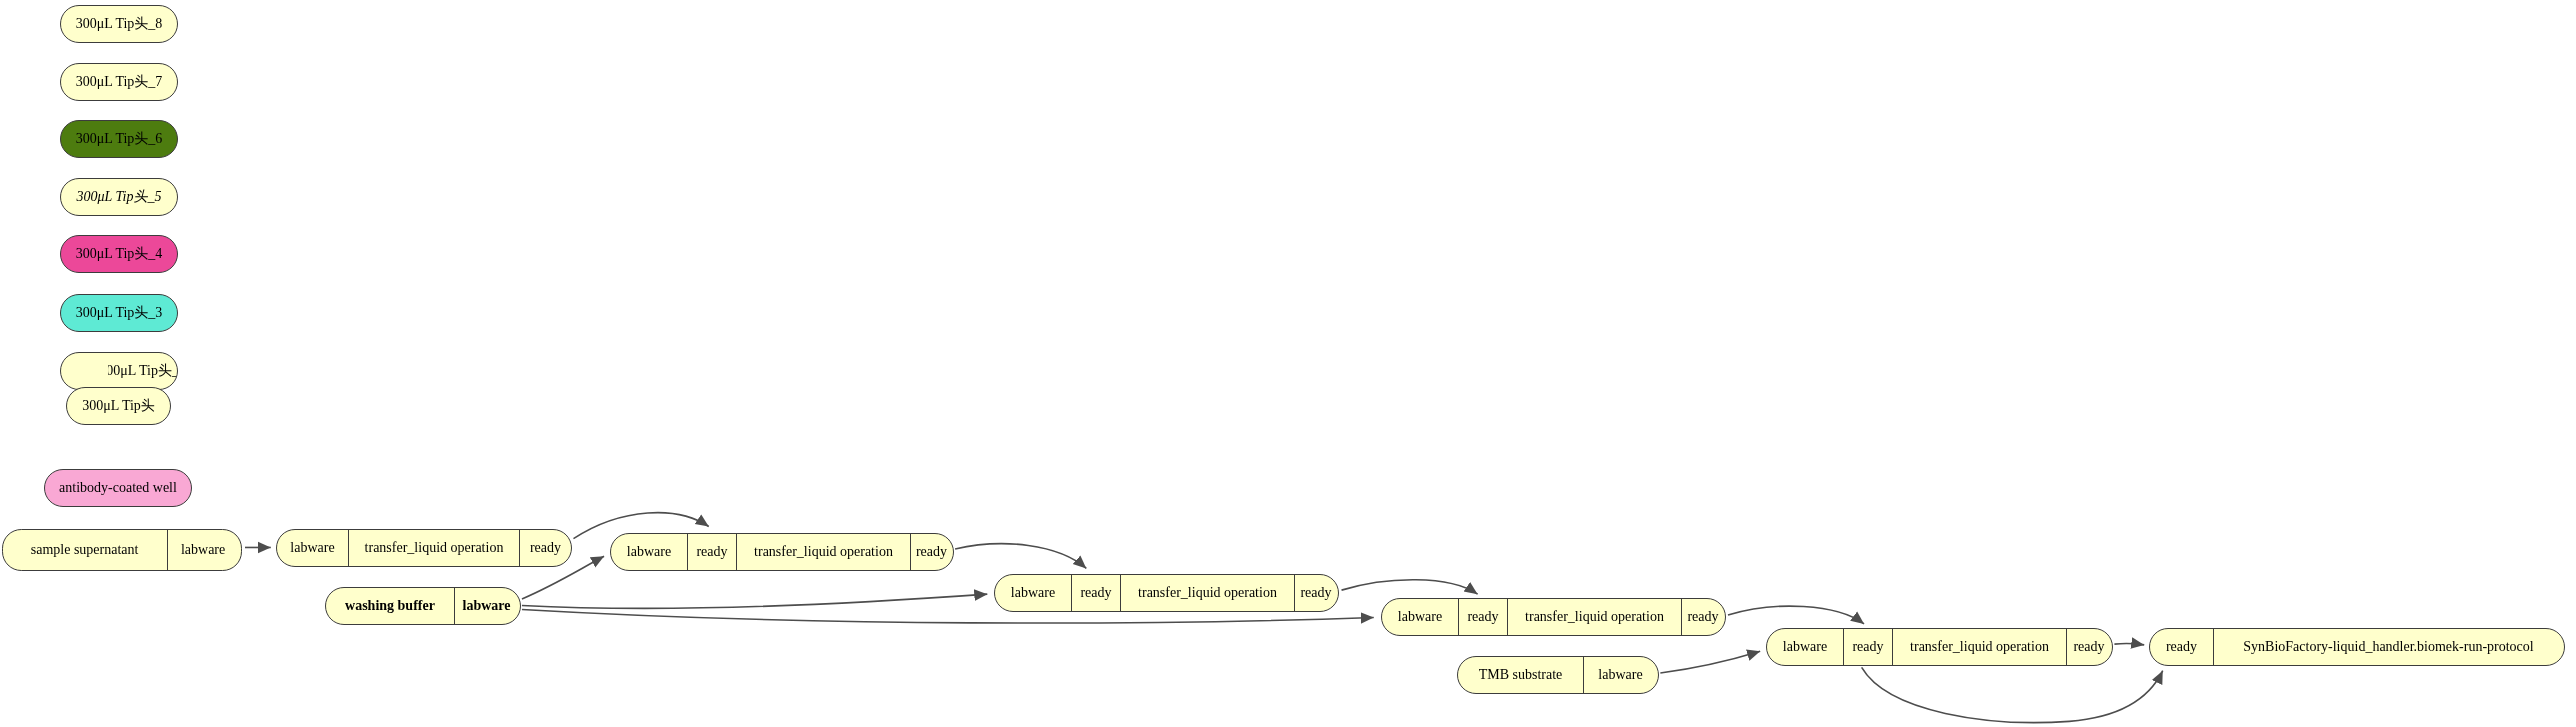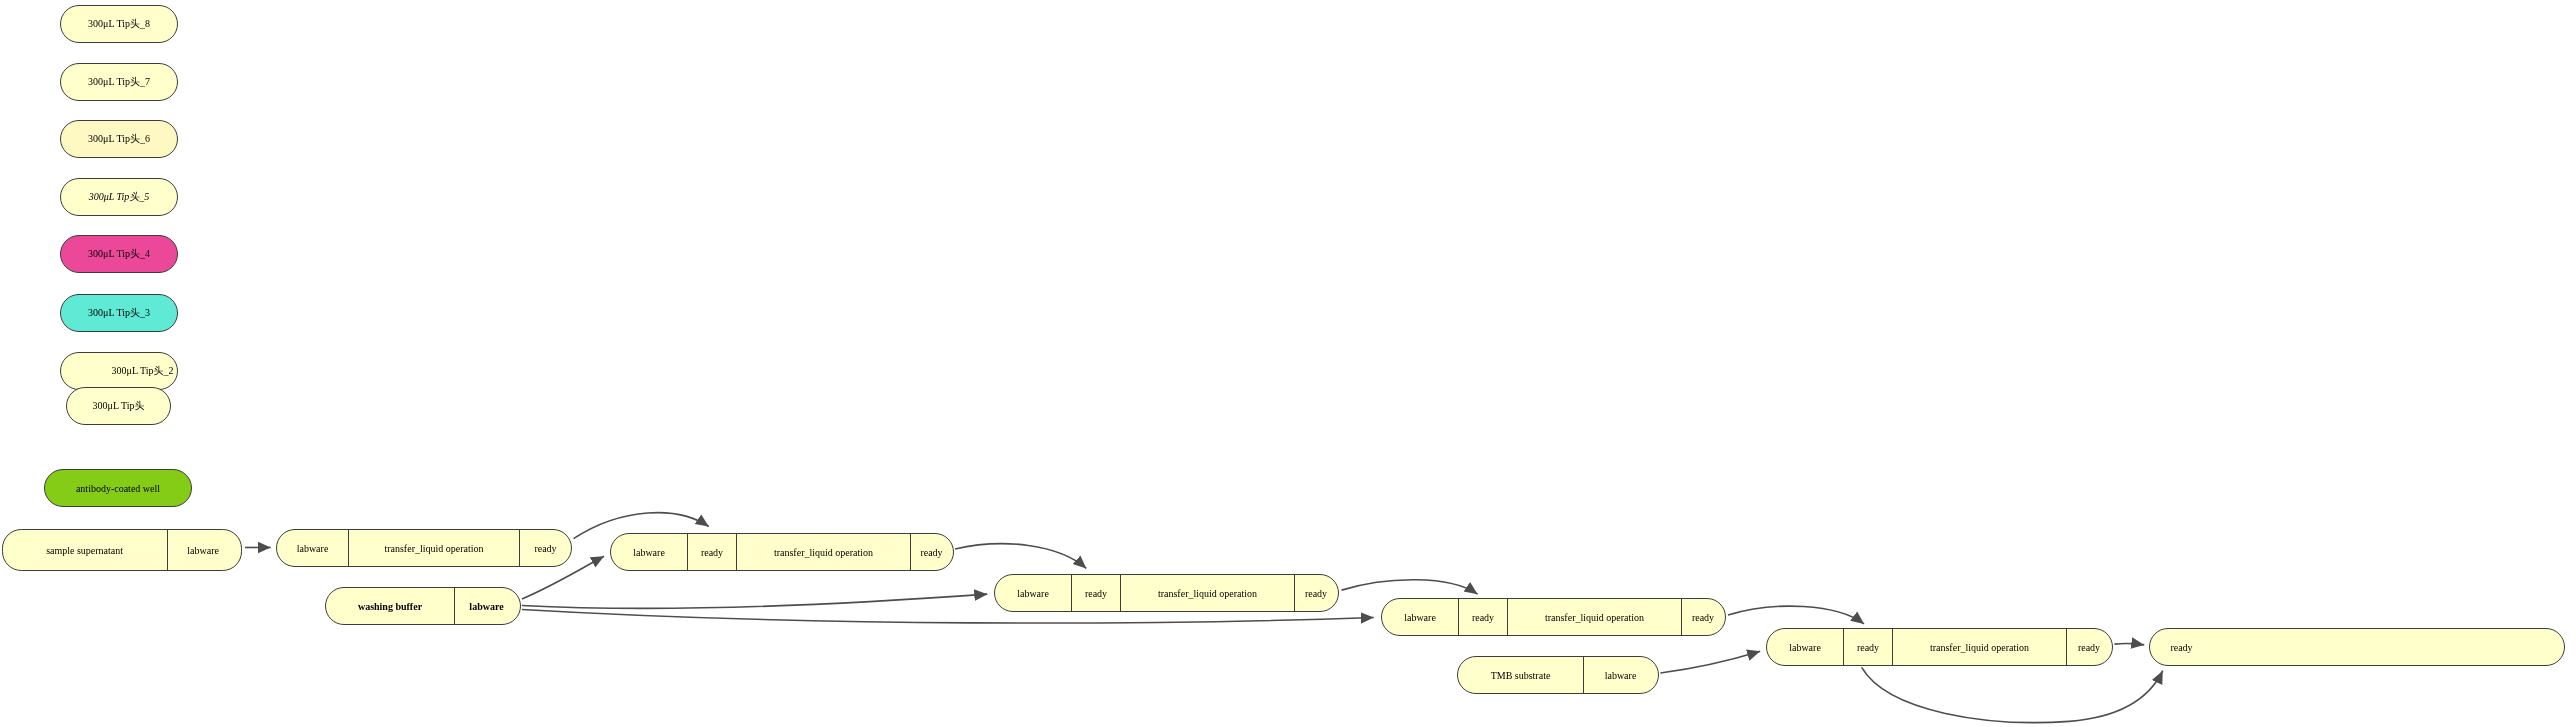--- a/index.html
+++ b/index.html
@@ -30,21 +30,21 @@
     background: #ffffcc;
     border: 1.6px solid #3c3c3c;
     border-radius: 19.3px;
     box-sizing: border-box;
     overflow: hidden;
   }
   .cell {
     display: flex;
     align-items: center;
     justify-content: center;
-    font-size: 10px;
+    font-size: 14px;
     color: #000000;
     white-space: nowrap;
     box-sizing: border-box;
     padding: 0 2px;
     overflow: hidden;
     flex: 0 1 auto;
   }
   .cell + .cell {
     border-left: 1.6px solid #3c3c3c;
   }
@@ -70,39 +70,39 @@
       <path d="M 2062 836 C 2108 830 2150 820 2186 809" fill="none" stroke="#4d4d4d" stroke-width="2" marker-end="url(#arrowhead)"></path>
       <path d="M 2626 800 C 2638 799 2650 799 2663 801" fill="none" stroke="#4d4d4d" stroke-width="2" marker-end="url(#arrowhead)"></path>
       <path d="M 2312 829 C 2345 885 2470 903 2570 896 C 2645 890 2674 858 2686 833" fill="none" stroke="#4d4d4d" stroke-width="2" marker-end="url(#arrowhead)"></path>
     </svg>
 <div class="node" style="left: 60px; top: 4.8px; width: 118px; height: 38px; background: rgb(255, 255, 204); border-color: rgb(60, 60, 60);">
       <span class="cell" style="flex: 1 1 auto;">300μL Tip头_8</span>
     </div>
     <div class="node" style="left: 60px; top: 63px; width: 118px; height: 38px; background: rgb(255, 255, 204); border-color: rgb(60, 60, 60);">
       <span class="cell" style="flex: 1 1 auto;">300μL Tip头_7</span>
     </div>
-    <div class="node" style="left: 60px; top: 120px; width: 118px; height: 38px; background: #fef9c3; border-color: rgb(60, 60, 60);">
+    <div class="node" style="left: 60px; top: 120px; width: 118px; height: 38px; background: #4d7c0f; border-color: rgb(60, 60, 60);">
       <span class="cell" style="flex: 1 1 auto;">300μL Tip头_6</span>
     </div>
     <div class="node" style="left: 60px; top: 178px; width: 118px; height: 38px; background: rgb(255, 255, 204); border-color: rgb(60, 60, 60);">
       <span class="cell" style="flex: 1 1 auto; font-style: italic;">300μL Tip头_5</span>
     </div>
     <div class="node" style="left: 60px; top: 235px; width: 118px; height: 38px; background: #ec4899; border-color: rgb(60, 60, 60);">
       <span class="cell" style="flex: 1 1 auto;">300μL Tip头_4</span>
     </div>
     <div class="node" style="left: 60px; top: 294px; width: 118px; height: 38px; background: #5eead4; border-color: rgb(60, 60, 60);">
       <span class="cell" style="flex: 1 1 auto;">300μL Tip头_3</span>
     </div>
     <div class="node" style="left: 60px; top: 352px; width: 118px; height: 38px; background: rgb(255, 255, 204); border-color: rgb(60, 60, 60);">
       <span class="cell" style="flex: 1 1 auto; margin-left: 47px;">300μL Tip头_2</span>
     </div>
     <div class="node" style="left: 66px; top: 387px; width: 105px; height: 38px; background: rgb(255, 255, 204); border-color: rgb(60, 60, 60);">
       <span class="cell" style="flex: 1 1 auto;">300μL Tip头</span>
     </div>
-    <div class="node" style="left: 44px; top: 469px; width: 148px; height: 38px; background: #84cc16; border-color: rgb(60, 60, 60);">
+    <div class="node" style="left: 44px; top: 469px; width: 148px; height: 38px; background: #f9a8d4; border-color: rgb(60, 60, 60);">
       <span class="cell" style="flex: 1 1 auto;">antibody-coated well</span>
     </div>
     <div class="node" style="left: 1.6px; top: 529px; width: 240px; height: 42px; background: rgb(255, 255, 204); border-color: rgb(60, 60, 60);">
       <span class="cell" style="width: 164px;">sample supernatant</span>
       <span class="cell" style="width: 72px;">labware</span>
     </div>
     <div class="node" style="left: 276px; top: 529px; width: 296px; height: 38px; background: rgb(255, 255, 204); border-color: rgb(60, 60, 60);">
       <span class="cell" style="width: 71px;">labware</span>
       <span class="cell" style="width: 171px;">transfer_liquid operation</span>
       <span class="cell" style="width: 52px;">ready</span>
@@ -134,15 +134,16 @@
       <span class="cell" style="width: 49px;">ready</span>
       <span class="cell" style="width: 174px;">transfer_liquid operation</span>
       <span class="cell" style="width: 45px;">ready</span>
     </div>
     <div class="node" style="left: 1457px; top: 656px; width: 202px; height: 38px; background: rgb(255, 255, 204); border-color: rgb(60, 60, 60);">
       <span class="cell" style="width: 125px;">TMB substrate</span>
       <span class="cell" style="width: 74px;">labware</span>
     </div>
     <div class="node" style="left: 2149px; top: 628px; width: 416px; height: 38px; background: rgb(255, 255, 204); border-color: rgb(60, 60, 60);">
       <span class="cell" style="width: 63px;">ready</span>
+      <span class="cell" style="width: 350px;">SynBioFactory-liquid_handler.biomek-run-protocol</span>
     </div>
   </div>
 
 
 </body></html>

